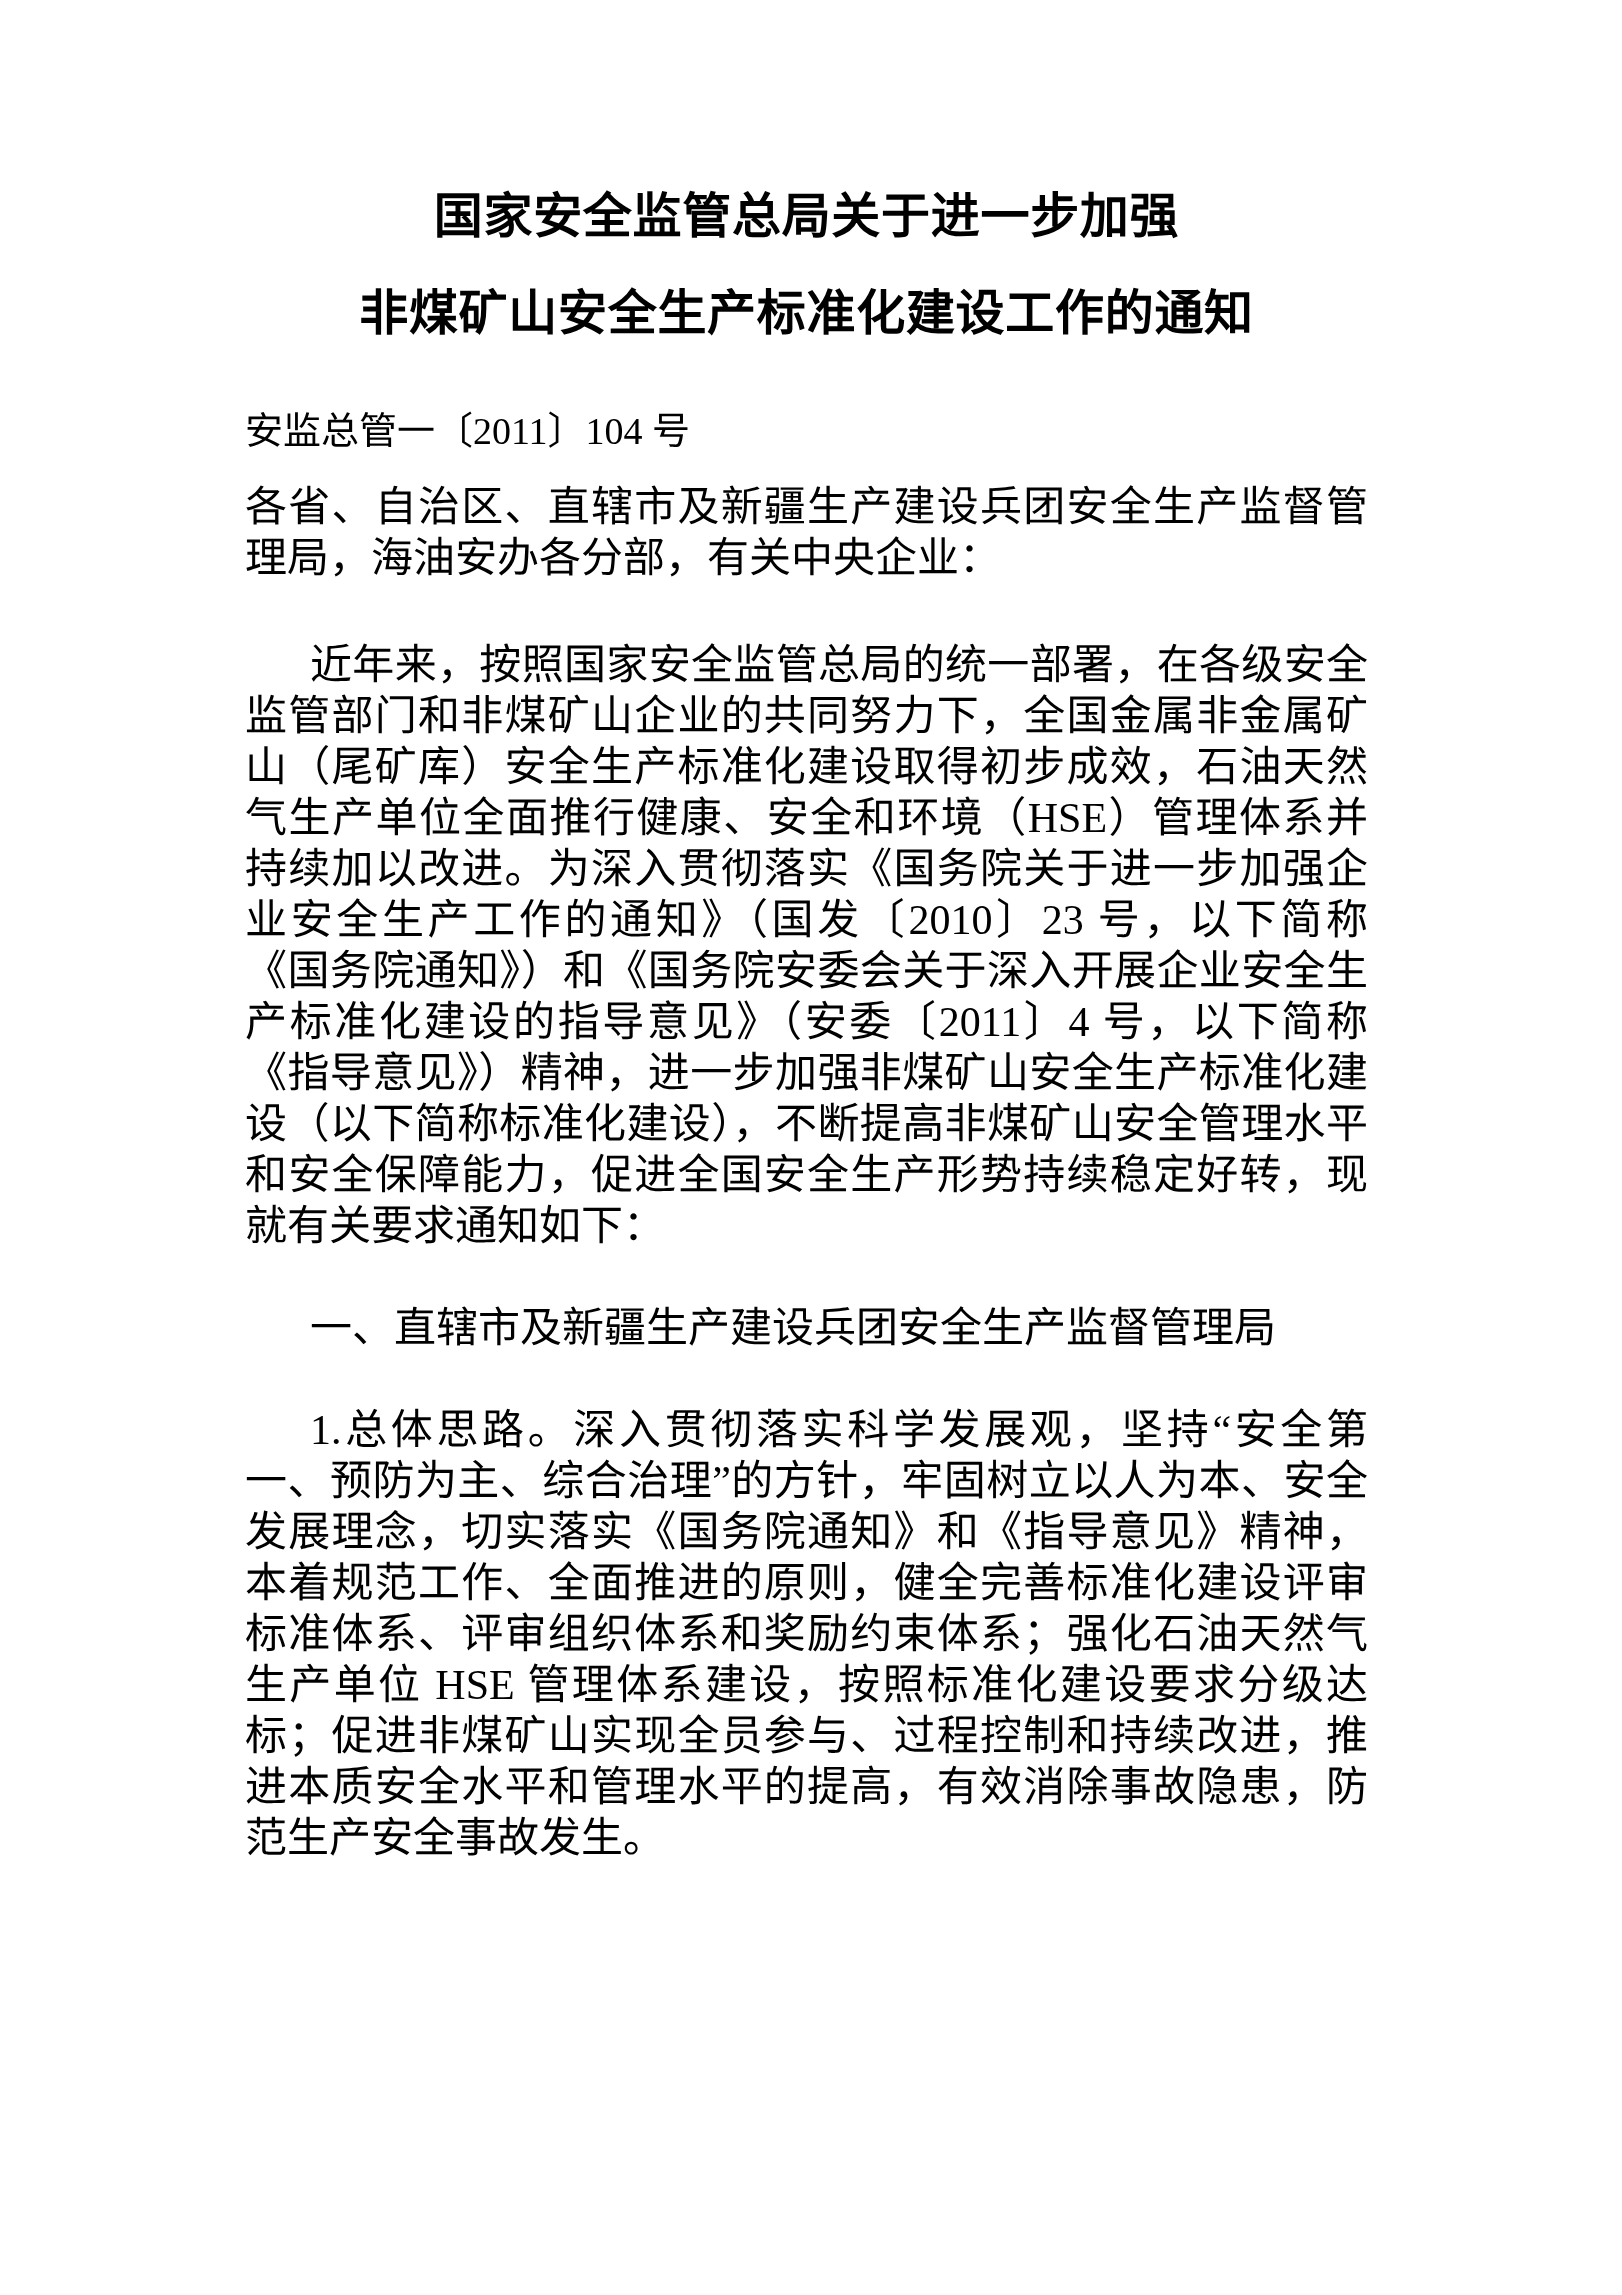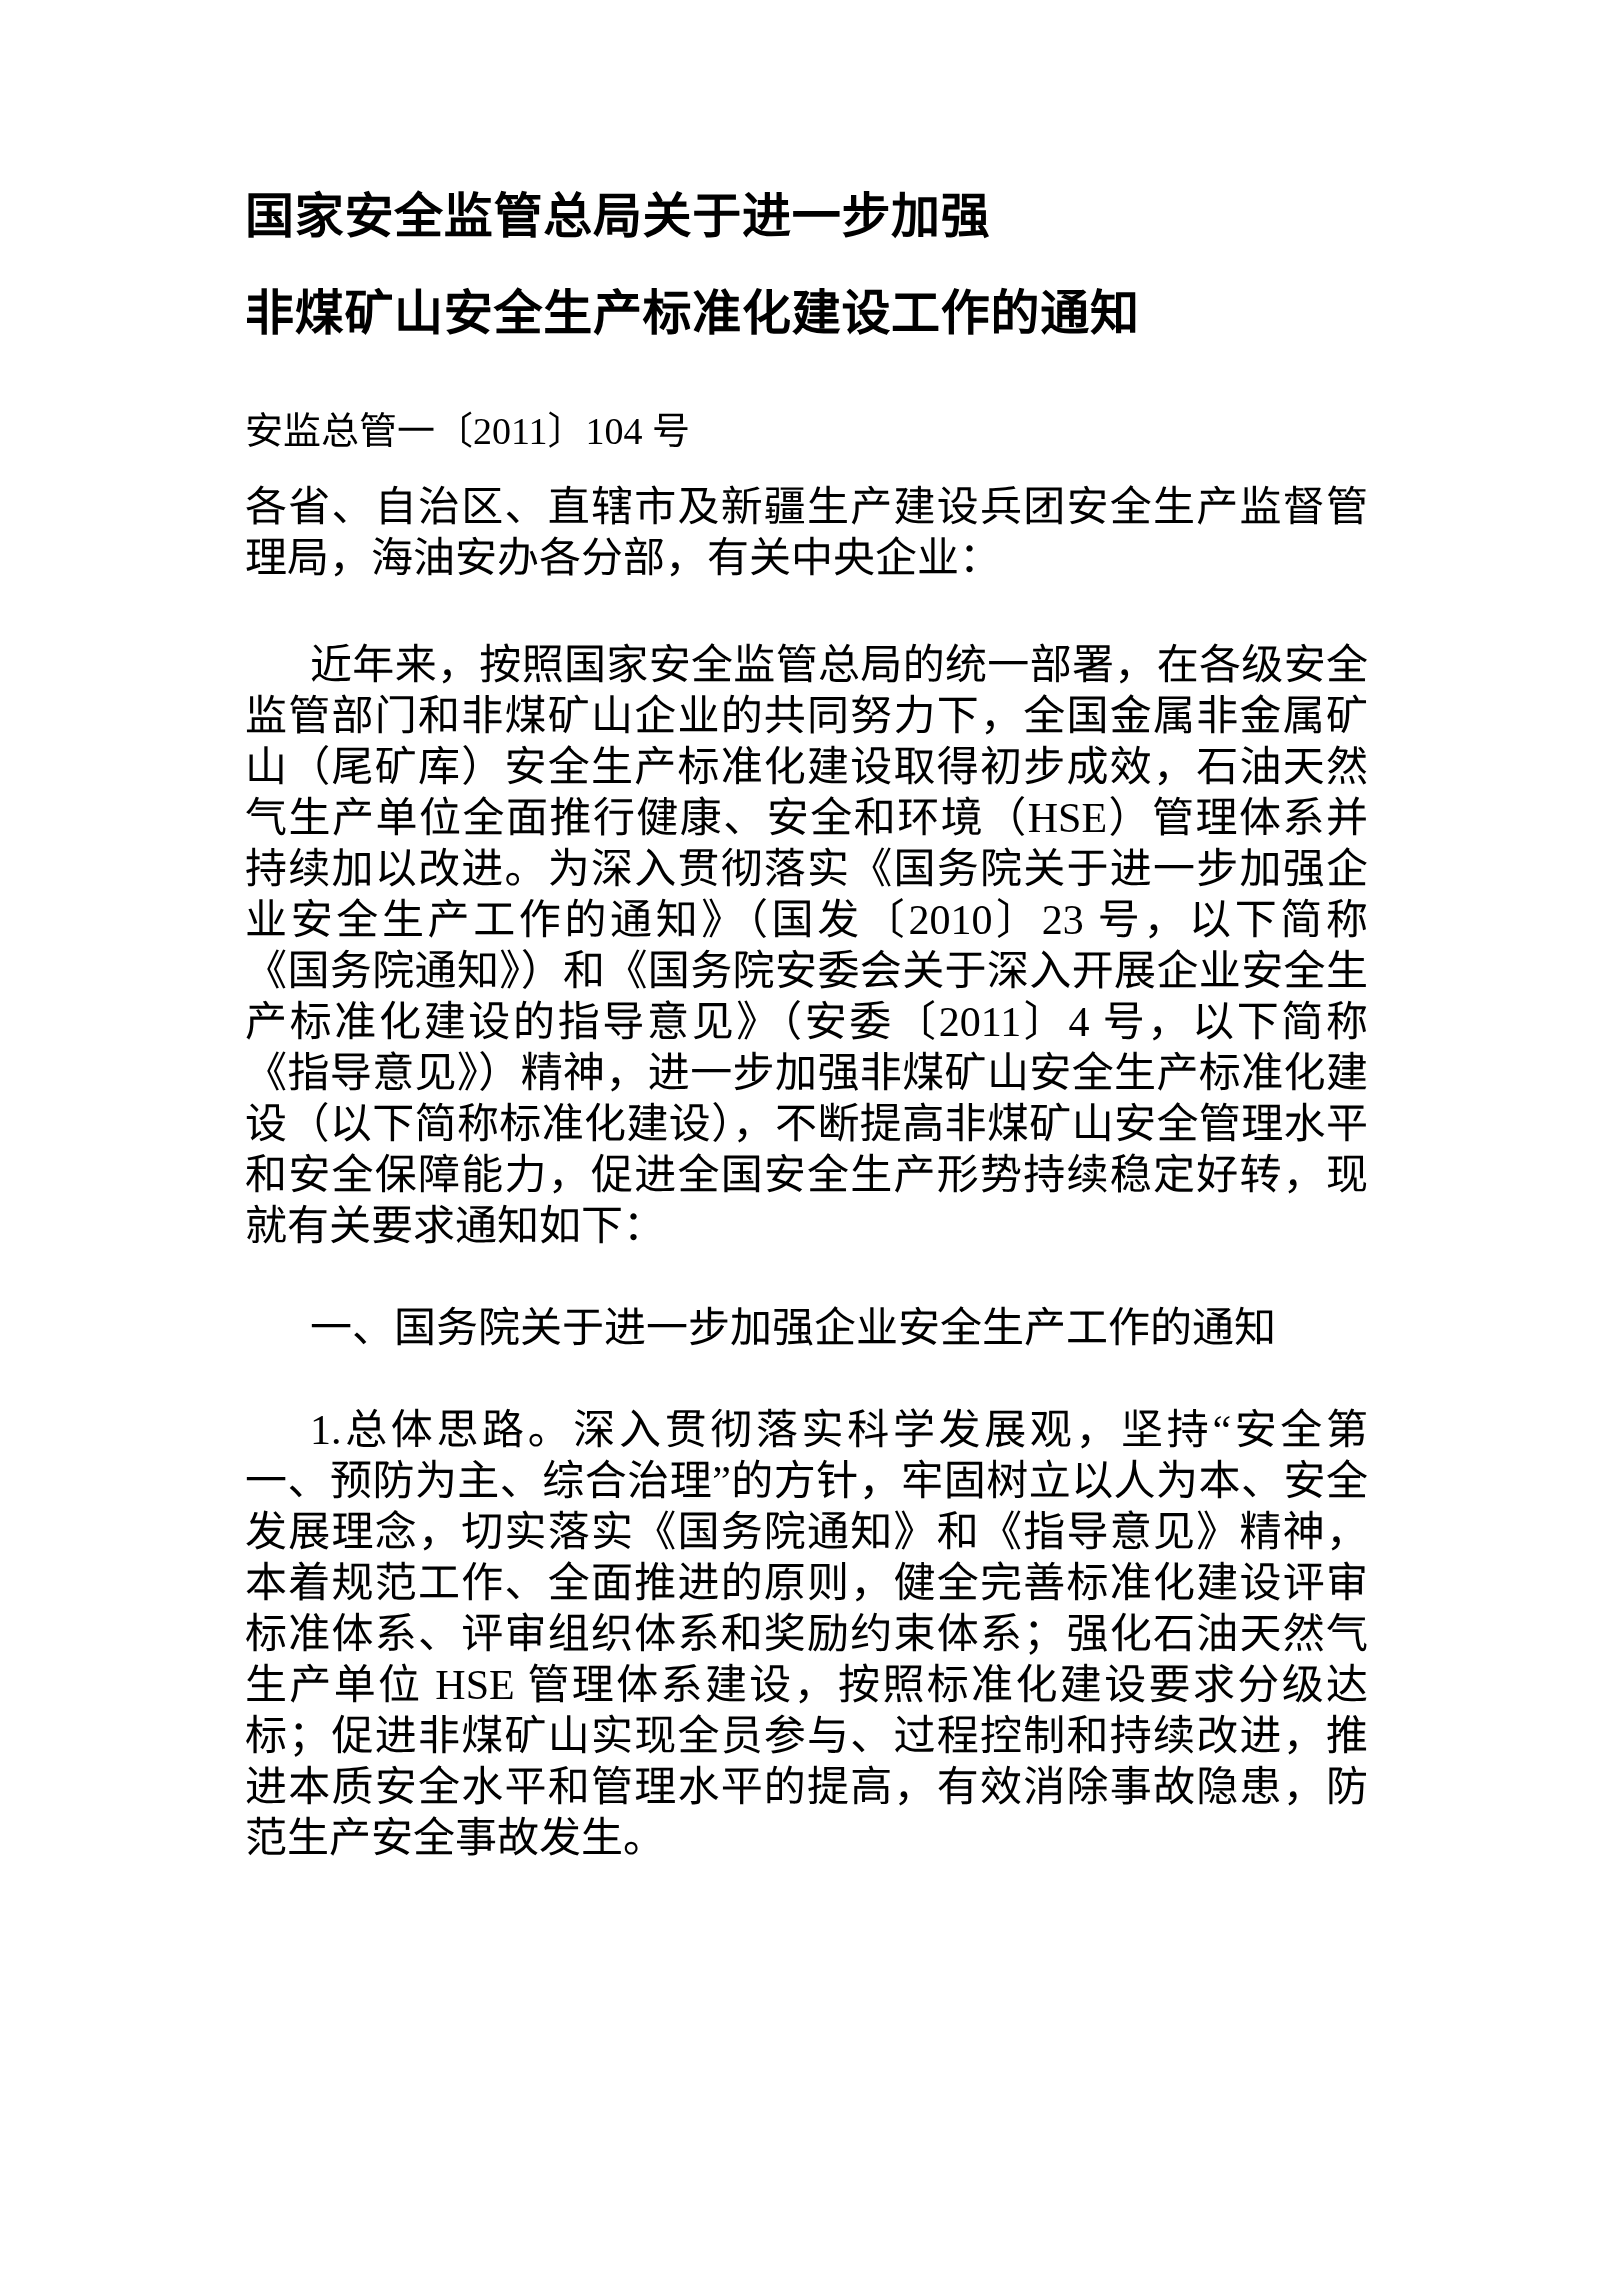--- a/index.html
+++ b/index.html
@@ -16,21 +16,21 @@
     font-family: "Liberation Serif", "DejaVu Serif", serif;
     box-sizing: border-box;
     padding: 186px 255px 0 245px;
     overflow: hidden;
   }
   .title {
     margin: 0;
     font-size: 49px;
     line-height: 62px;
     font-weight: 700;
-    text-align: left;
+    text-align: center;
     letter-spacing: 0.7px;
   }
   .title-2 {
     margin-top: 35px;
   }
   .doc-number {
     margin: 63px 0 0 0;
     font-size: 38px;
     line-height: 46px;
     font-weight: 400;
@@ -50,16 +50,16 @@
 </style>
 </head>
 <body>
 
 <div class="page">
   <h1 class="title">国家安全监管总局关于进一步加强</h1>
   <h1 class="title title-2">非煤矿山安全生产标准化建设工作的通知</h1>
   <p class="doc-number">安监总管一〔2011〕104 号</p>
   <p class="body-p salutation">各省、自治区、直辖市及新疆生产建设兵团安全生产监督管理局，海油安办各分部，有关中央企业：</p>
   <p class="body-p indent intro">近年来，按照国家安全监管总局的统一部署，在各级安全监管部门和非煤矿山企业的共同努力下，全国金属非金属矿山（尾矿库）安全生产标准化建设取得初步成效，石油天然气生产单位全面推行健康、安全和环境（HSE）管理体系并持续加以改进。为深入贯彻落实《国务院关于进一步加强企业安全生产工作的通知》（国发〔2010〕23 号，以下简称《国务院通知》）和《国务院安委会关于深入开展企业安全生产标准化建设的指导意见》（安委〔2011〕4 号，以下简称《指导意见》）精神，进一步加强非煤矿山安全生产标准化建设（以下简称标准化建设），不断提高非煤矿山安全管理水平和安全保障能力，促进全国安全生产形势持续稳定好转，现就有关要求通知如下：</p>
-  <p class="body-p indent">一、国务院关于进一步加强企业安全生产工作的通知</p>
+  <p class="body-p indent">一、直辖市及新疆生产建设兵团安全生产监督管理局</p>
   <p class="body-p indent">1.总体思路。深入贯彻落实科学发展观，坚持“安全第一、预防为主、综合治理”的方针，牢固树立以人为本、安全发展理念，切实落实《国务院通知》和《指导意见》精神，本着规范工作、全面推进的原则，健全完善标准化建设评审标准体系、评审组织体系和奖励约束体系；强化石油天然气生产单位 HSE 管理体系建设，按照标准化建设要求分级达标；促进非煤矿山实现全员参与、过程控制和持续改进，推进本质安全水平和管理水平的提高，有效消除事故隐患，防范生产安全事故发生。</p>
 </div>
 
 
 </body></html>

